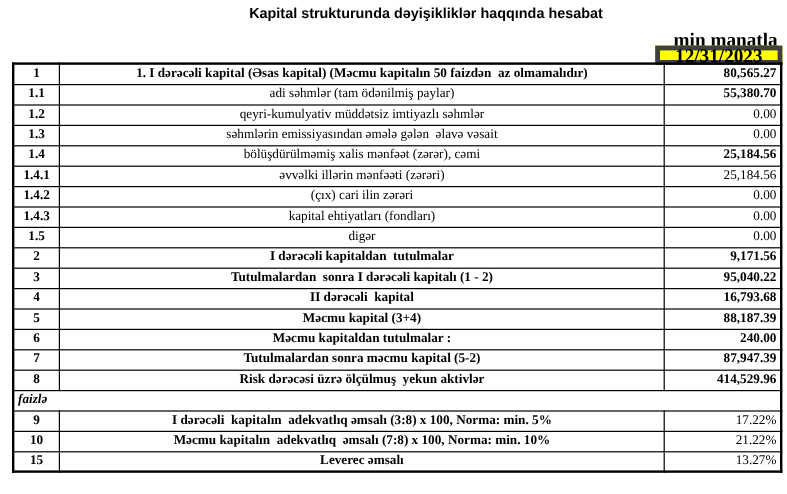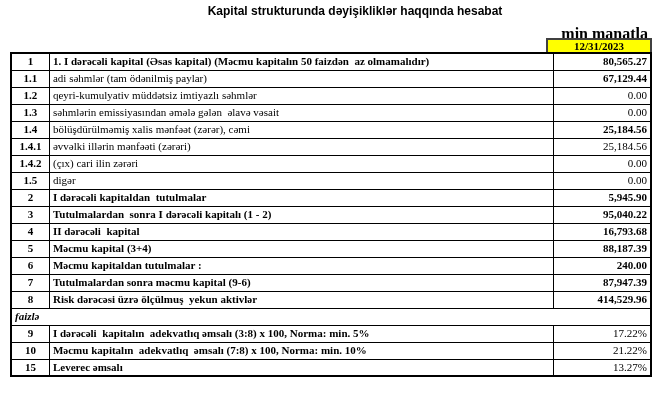--- a/index.html
+++ b/index.html
@@ -34,24 +34,24 @@
     font-weight: bold;
     font-size: 16px;
   }
   .date-cell {
     position: absolute;
     top: 38px;
     left: 546px;
     width: 106px;
     height: 16px;
     box-sizing: border-box;
-    border: 2px solid #404040;
-    text-align: center;
-    font-weight: bold;
-    font-size: 11px;
+    border: 4px solid #404040;
+    text-align: center;
+    font-weight: bold;
+    font-size: 16px;
     line-height: 12px;
   }
   table.report {
     position: absolute;
     top: 52px;
     left: 10px;
     width: 642px;
     border-collapse: collapse;
     table-layout: fixed;
     border: 2px solid #000000;
@@ -66,21 +66,21 @@
     box-sizing: border-box;
   }
   td.num {
     width: 38px;
     text-align: center;
     font-weight: bold;
     font-size: 10.5px;
   }
   td.label {
     width: 498px;
-    text-align: left;
+    text-align: center;
     white-space: pre;
   }
   td.value {
     width: 96px;
     text-align: right;
   }
   .bold { font-weight: bold; }
   td.separator {
     text-align: left;
     font-weight: bold;
@@ -98,21 +98,21 @@
   <table class="report">
     <tbody>
         <tr>
           <td class="num">1</td>
           <td class="label bold">1. I dərəcəli kapital (Əsas kapital) (Məcmu kapitalın 50 faizdən  az olmamalıdır)</td>
           <td class="value bold">80,565.27</td>
         </tr>
         <tr>
           <td class="num">1.1</td>
           <td class="label">adi səhmlər (tam ödənilmiş paylar)</td>
-          <td class="value bold">67,129.44</td>
+          <td class="value bold">55,380.70</td>
         </tr>
         <tr>
           <td class="num">1.2</td>
           <td class="label">qeyri-kumulyativ müddətsiz imtiyazlı səhmlər</td>
           <td class="value">0.00</td>
         </tr>
         <tr>
           <td class="num">1.3</td>
           <td class="label">səhmlərin emissiyasından əmələ gələn  əlavə vəsait</td>
           <td class="value">0.00</td>
@@ -126,28 +126,33 @@
           <td class="num">1.4.1</td>
           <td class="label">əvvəlki illərin mənfəəti (zərəri)</td>
           <td class="value">25,184.56</td>
         </tr>
         <tr>
           <td class="num">1.4.2</td>
           <td class="label">(çıx) cari ilin zərəri</td>
           <td class="value">0.00</td>
         </tr>
         <tr>
+          <td class="num">1.4.3</td>
+          <td class="label">kapital ehtiyatları (fondları)</td>
+          <td class="value">0.00</td>
+        </tr>
+        <tr>
           <td class="num">1.5</td>
           <td class="label">digər</td>
           <td class="value">0.00</td>
         </tr>
         <tr>
           <td class="num">2</td>
           <td class="label bold">I dərəcəli kapitaldan  tutulmalar</td>
-          <td class="value bold">5,945.90</td>
+          <td class="value bold">9,171.56</td>
         </tr>
         <tr>
           <td class="num">3</td>
           <td class="label bold">Tutulmalardan  sonra I dərəcəli kapitalı (1 - 2)</td>
           <td class="value bold">95,040.22</td>
         </tr>
         <tr>
           <td class="num">4</td>
           <td class="label bold">II dərəcəli  kapital</td>
           <td class="value bold">16,793.68</td>
@@ -157,21 +162,21 @@
           <td class="label bold">Məcmu kapital (3+4)</td>
           <td class="value bold">88,187.39</td>
         </tr>
         <tr>
           <td class="num">6</td>
           <td class="label bold">Məcmu kapitaldan tutulmalar :</td>
           <td class="value bold">240.00</td>
         </tr>
         <tr>
           <td class="num">7</td>
-          <td class="label bold">Tutulmalardan sonra məcmu kapital (9-6)</td>
+          <td class="label bold">Tutulmalardan sonra məcmu kapital (5-2)</td>
           <td class="value bold">87,947.39</td>
         </tr>
         <tr>
           <td class="num">8</td>
           <td class="label bold">Risk dərəcəsi üzrə ölçülmuş  yekun aktivlər</td>
           <td class="value bold">414,529.96</td>
         </tr>
         <tr>
           <td colspan="3" class="separator">faizlə</td>
         </tr>

